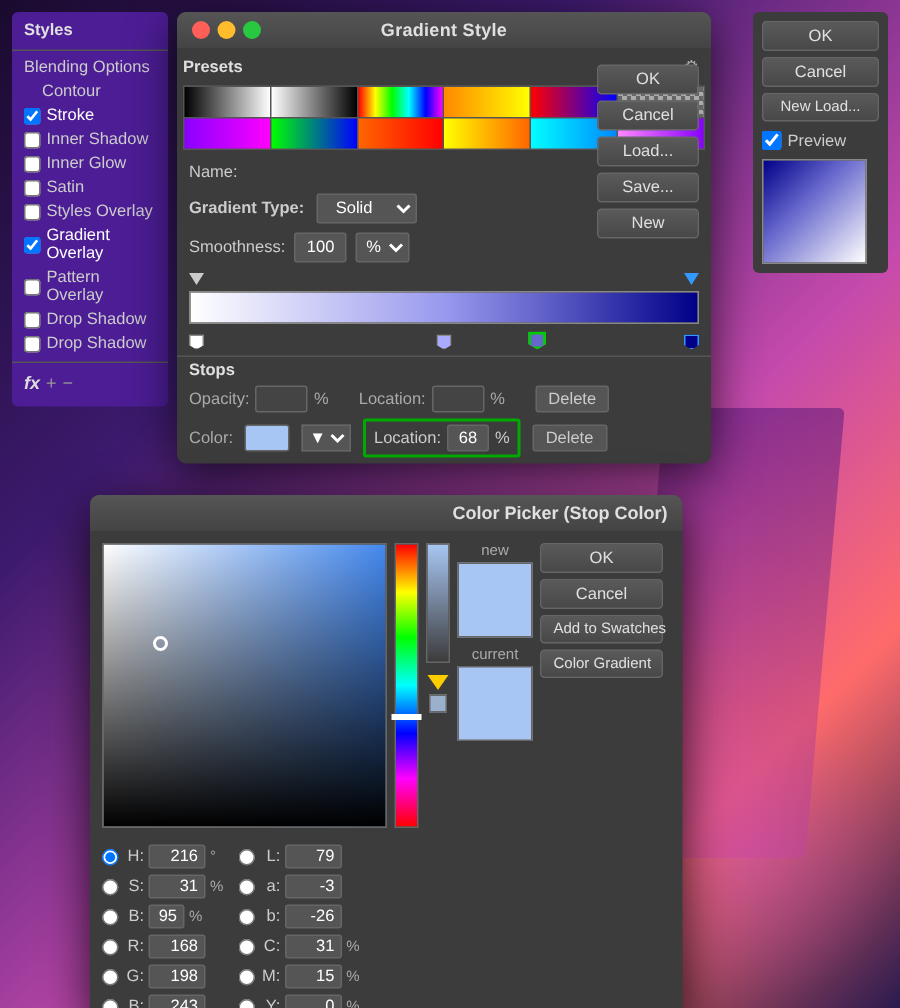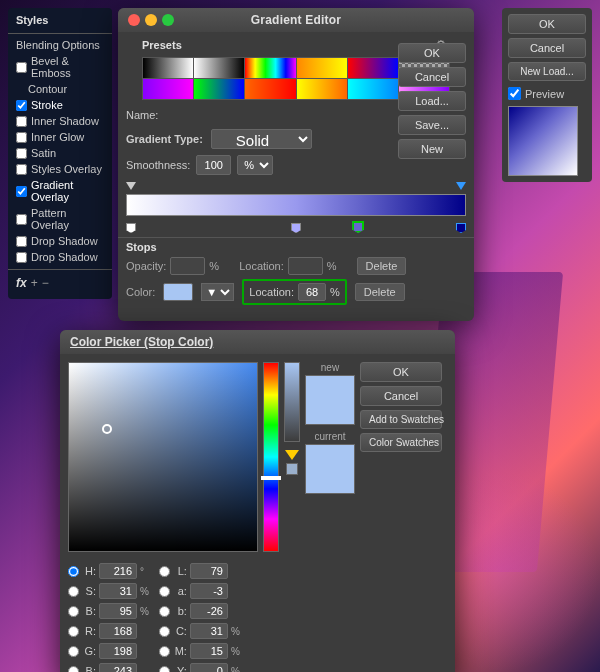--- a/index.html
+++ b/index.html
@@ -76,39 +76,39 @@
       color: #999;
       font-size: 12px;
     }
 
     
     .left-panel {
       position: absolute;
       top: 8px;
       left: 8px;
       width: 102px;
-      background: #0f172a;
+      background: #4c1d95;
       border-radius: 4px;
       padding: 6px 0 4px;
     }
 
     
     .ge-dialog {
       position: absolute;
       top: 8px;
       left: 118px;
       width: 356px;
       background: #3c3c3c;
       border-radius: 6px;
       box-shadow: 0 8px 32px rgba(0,0,0,0.7);
     }
 
     
     .presets-section {
-      padding: 6px 24px 4px;
+      padding: 6px 4px 4px;
     }
     .presets-header {
       display: flex;
       justify-content: space-between;
       align-items: center;
       margin-bottom: 5px;
     }
     .presets-label {
       font-weight: 700;
       color: #e0e0e0;
@@ -156,22 +156,22 @@
       display: flex;
       align-items: center;
       padding: 3px 8px;
       gap: 8px;
     }
     .type-label { color: #ccc; font-weight: bold; }
     .type-select {
       background: #555;
       border: 1px solid #666;
       color: #fff;
-      padding: 1px 20px;
-      font-size: 15px;
+      padding: 1px 8px;
+      font-size: 11px;
       height: 20px;
       border-radius: 2px;
     }
 
     
     .smooth-row {
       display: flex;
       align-items: center;
       padding: 3px 8px;
       gap: 6px;
@@ -206,21 +206,21 @@
     .gradient-bar {
       height: 22px;
       border: 1px solid #888;
       background: linear-gradient(to right, #ffffff 0%, #6666ff 68%, #000080 100%);
       cursor: crosshair;
       position: relative;
     }
 
     
     .stops-section {
-      padding: 3px 8px 16px;
+      padding: 3px 8px 4px;
       border-top: 1px solid #555;
     }
     .stops-title {
       font-weight: 700;
       color: #e0e0e0;
       margin-bottom: 4px;
     }
     .stops-row1 {
       display: flex;
       gap: 20px;
@@ -322,23 +322,22 @@
       box-shadow: 0 8px 32px rgba(0,0,0,0.8);
     }
     .cp-titlebar {
       background: linear-gradient(to bottom, #555, #444);
       border-radius: 6px 6px 0 0;
       padding: 5px 10px;
       text-align: center;
       height: 24px;
       display: flex;
       align-items: center;
-      justify-content: flex-start;
+      justify-content: flex-end;
       position: relative;
-      text-decoration: underline;
     }
     .cp-title {
       font-size: 12px;
       font-weight: 600;
       color: #e0e0e0;
     }
     .color-field {
       width: 100%;
       height: 100%;
       background:
@@ -377,24 +376,20 @@
   <div style="position:absolute;bottom:0;right:0;width:200px;height:200px;background:radial-gradient(circle,rgba(200,80,200,0.4),transparent 70%);pointer-events:none;"></div>
   <div style="position:absolute;bottom:100px;right:50px;width:120px;height:300px;background:linear-gradient(to bottom,rgba(80,20,120,0.5),rgba(200,60,180,0.3));border-radius:4px;pointer-events:none;transform:skewX(-5deg);"></div>
 
   <div class="left-panel" style="position:absolute;top:8px;left:8px;width:104px;padding:6px 0;">
     <div class="styles-title">Styles</div>
     <div class="styles-divider"></div>
 
     <div class="styles-item">
       <span>Blending Options</span>
     </div>
-    <div class="styles-item">
-      <input type="checkbox" style="">
-      <span>Bevel &amp; Emboss</span>
-    </div>
     <div class="styles-item" style="padding-left:20px;">
       <span>Contour</span>
     </div>
     <div class="styles-item checked">
       <input type="checkbox" checked="" style="">
       <span>Stroke</span>
     </div>
     <div class="styles-item">
       <input type="checkbox" style="">
       <span>Inner Shadow</span>
@@ -435,21 +430,21 @@
     </div>
   </div>
 
   <div class="ge-dialog">
     <div class="window-titlebar">
       <div class="window-controls">
         <div class="win-btn win-close"></div>
         <div class="win-btn win-min"></div>
         <div class="win-btn win-max"></div>
       </div>
-      <span class="window-title">Gradient Editor</span>
+      <span class="window-title">Gradient Style</span>
     </div>
 
     <div class="presets-section">
       <div class="presets-header">
         <span class="presets-label">Presets</span>
         <span class="gear-icon">⚙</span>
       </div>
       <div class="presets-grid" style="display:grid;grid-template-columns:repeat(6,1fr);gap:1px;border:1px solid #555;background:#555;">
         <div class="preset-swatch" style="background:linear-gradient(to right,#000,#fff);height:20px;"></div>
         <div class="preset-swatch" style="background:linear-gradient(to right,#fff,#000);height:20px;"></div>
@@ -586,21 +581,21 @@
         <div style="font-size:10px;color:#aaa;text-align:center;margin-bottom:2px;">new</div>
         <div style="width:50px;height:50px;background:#a8c6f3;border:1px solid #666;"></div>
         <div style="font-size:10px;color:#aaa;text-align:center;margin-top:6px;margin-bottom:2px;">current</div>
         <div style="width:50px;height:50px;background:#a8c6f3;border:1px solid #666;"></div>
       </div>
 
       <div style="display:flex;flex-direction:column;gap:4px;width:82px;">
         <button class="dialog-btn">OK</button>
         <button class="dialog-btn">Cancel</button>
         <button class="dialog-btn" style="font-size:10px;white-space:nowrap;">Add to Swatches</button>
-        <button class="dialog-btn" style="font-size:10px;white-space:nowrap;">Color Swatches</button>
+        <button class="dialog-btn" style="font-size:10px;white-space:nowrap;">Color Gradient</button>
       </div>
     </div>
 
     <div style="display:flex;padding:2px 8px 4px;gap:10px;">
 
       <div style="display:flex;flex-direction:column;gap:2px;">
         <div style="display:flex;align-items:center;gap:3px;height:18px;">
           <input type="radio" name="colormode" checked="" style="width: 11px; height: 11px;">
           <span style="color:#ccc;width:14px;text-align:right;">H:</span>
           <input type="text" value="216" style="width: 38px; background: rgb(85, 85, 85); border: 1px solid rgb(102, 102, 102); color: rgb(255, 255, 255); padding: 1px 4px; font-size: 11px; height: 16px; border-radius: 2px; text-align: right;">
@@ -608,21 +603,21 @@
         </div>
         <div style="display:flex;align-items:center;gap:3px;height:18px;">
           <input type="radio" name="colormode" style="width: 11px; height: 11px;">
           <span style="color:#ccc;width:14px;text-align:right;">S:</span>
           <input type="text" value="31" style="width: 38px; background: rgb(85, 85, 85); border: 1px solid rgb(102, 102, 102); color: rgb(255, 255, 255); padding: 1px 4px; font-size: 11px; height: 16px; border-radius: 2px; text-align: right;">
           <span style="color:#aaa;font-size:10px;">%</span>
         </div>
         <div style="display:flex;align-items:center;gap:3px;height:18px;">
           <input type="radio" name="colormode" style="width: 11px; height: 11px;">
           <span style="color:#ccc;width:14px;text-align:right;">B:</span>
-          <input type="text" value="95" style="width: 38px; background: rgb(85, 85, 85); border: 1px solid rgb(102, 102, 102); color: rgb(255, 255, 255); padding: 1px 4px; font-size: 11px; height: 16px; border-radius: 2px; text-align: right;">
+          <input type="text" value="95" style="width: 24px; background: rgb(85, 85, 85); border: 1px solid rgb(102, 102, 102); color: rgb(255, 255, 255); padding: 1px 4px; font-size: 11px; height: 16px; border-radius: 2px; text-align: right;">
           <span style="color:#aaa;font-size:10px;">%</span>
         </div>
         <div style="display:flex;align-items:center;gap:3px;height:18px;">
           <input type="radio" name="colormode" style="width: 11px; height: 11px;">
           <span style="color:#ccc;width:14px;text-align:right;">R:</span>
           <input type="text" value="168" style="width: 38px; background: rgb(85, 85, 85); border: 1px solid rgb(102, 102, 102); color: rgb(255, 255, 255); padding: 1px 4px; font-size: 11px; height: 16px; border-radius: 2px; text-align: right;">
         </div>
         <div style="display:flex;align-items:center;gap:3px;height:18px;">
           <input type="radio" name="colormode" style="width: 11px; height: 11px;">
           <span style="color:#ccc;width:14px;text-align:right;">G:</span>

